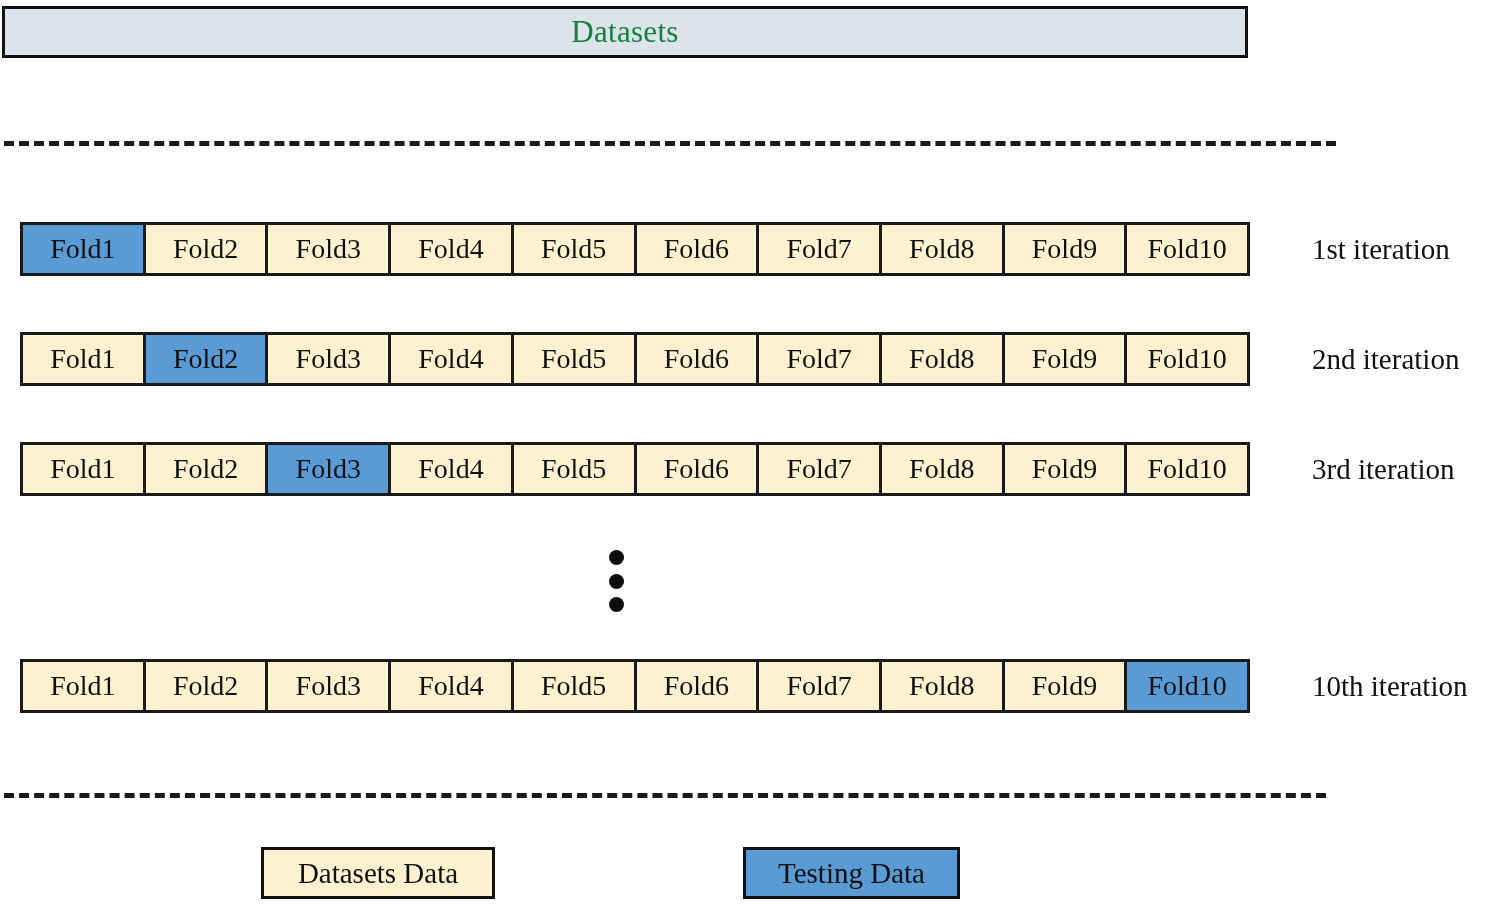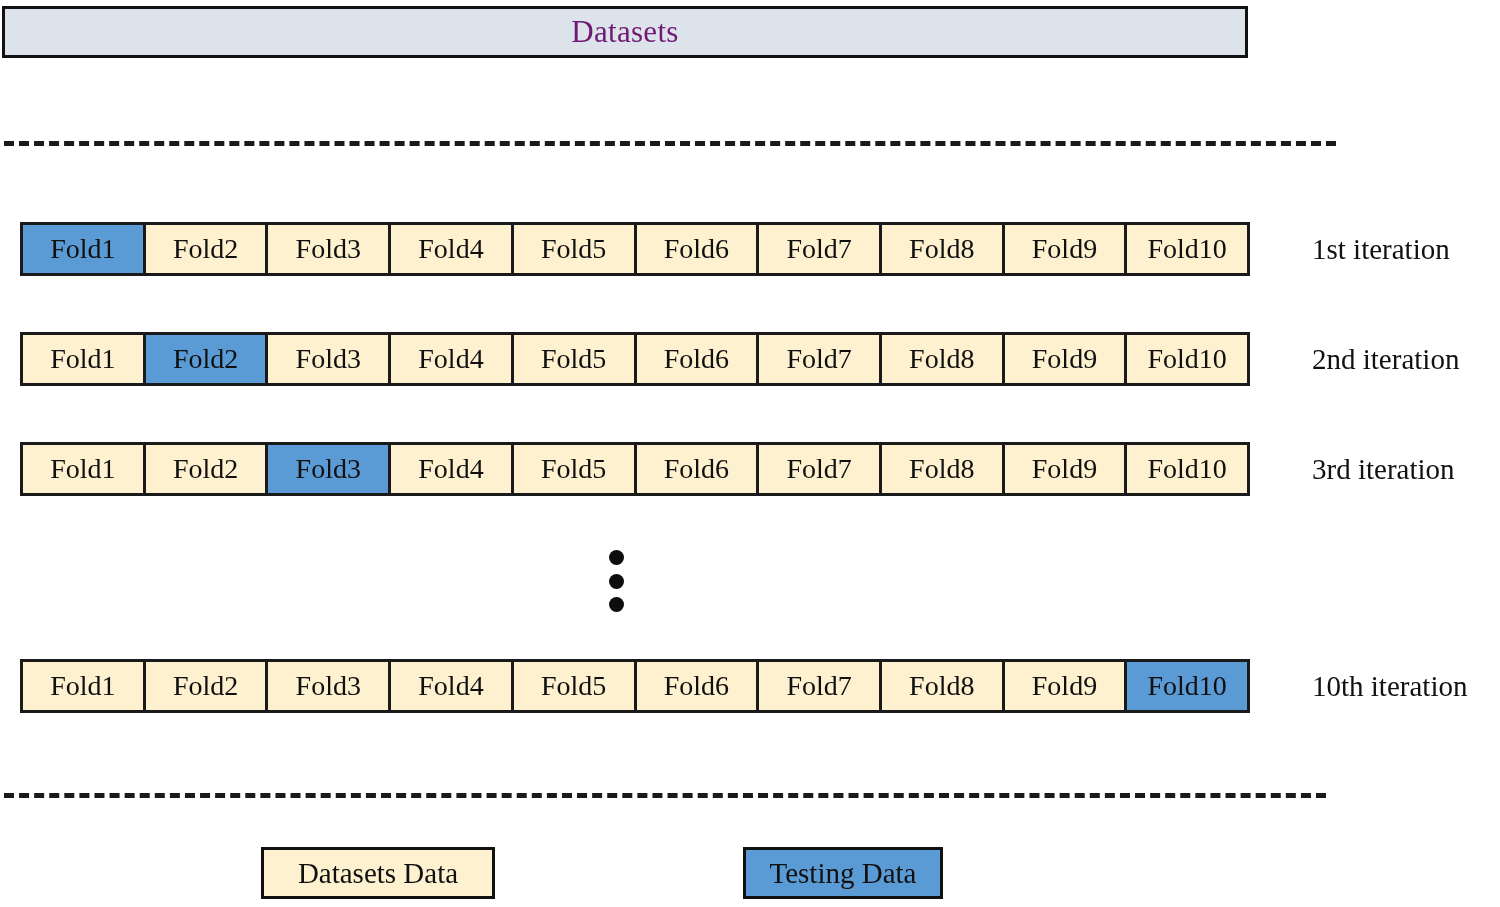--- a/index.html
+++ b/index.html
@@ -31,21 +31,21 @@
     height: 52px;
     background: #dde3eb;
     border: 3px solid #111111;
     box-sizing: border-box;
     display: flex;
     align-items: center;
     justify-content: center;
   }
   .header-box .label {
     font-size: 31px;
-    color: #701a75;
+    color: #15803d;
     letter-spacing: 0.3px;
   }
 
   
   .dashed-sep {
     position: absolute;
     left: 4px;
     height: 0;
     border-top: 5px dashed #1a1a1a;
   }
@@ -131,21 +131,21 @@
   }
   #legend-train {
     left: 261px;
     top: 847px;
     width: 234px;
     background: #fdf1cf;
   }
   #legend-test {
     left: 743px;
     top: 847px;
-    width: 200px;
+    width: 217px;
     background: #5b9bd5;
   }
 </style>
 </head>
 <body>
 
 <div id="canvas">
 
   <div class="header-box">
     <span class="label">Datasets</span>

